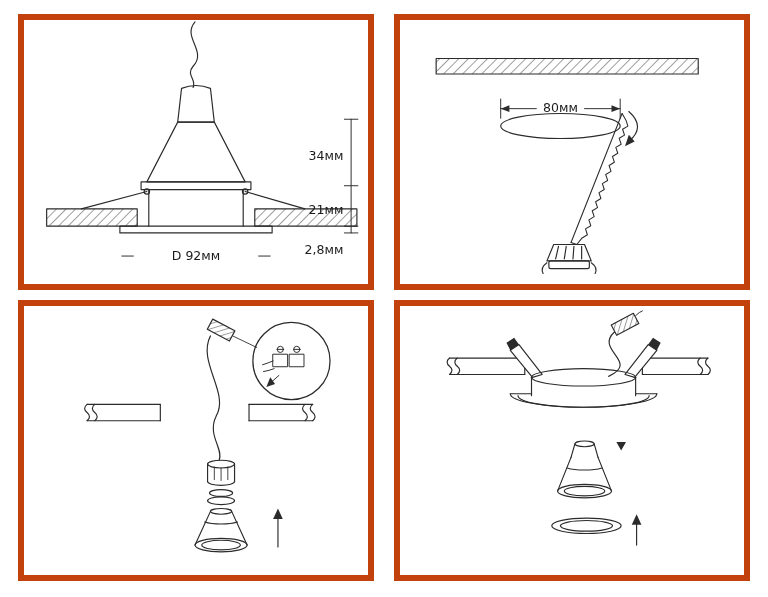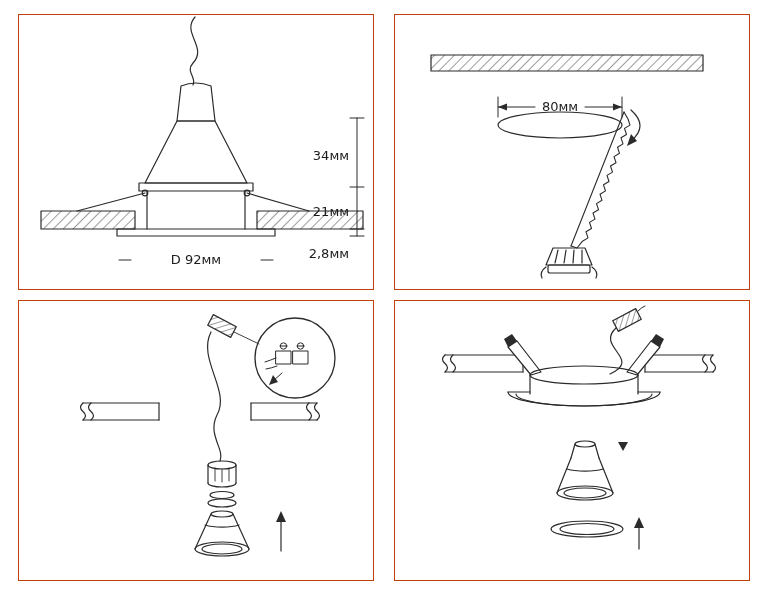--- a/index.html
+++ b/index.html
@@ -5,21 +5,21 @@
   * { margin:0; padding:0; box-sizing:border-box; }
   html,body { width:768px; height:597px; background:#ffffff; font-family:"DejaVu Sans", sans-serif; }
   .sheet {
     width:768px; height:597px; background:#ffffff;
     display:grid;
     grid-template-columns:356px 356px;
     grid-template-rows:276px 281px;
     column-gap:20px; row-gap:10px;
     padding:14px 18px 16px 18px;
   }
-  .panel { border:1px solid #c2410c; background:#ffffff; overflow:hidden; }
+  .panel { border:6px solid #c2410c; background:#ffffff; overflow:hidden; }
   .panel svg { display:block; width:100%; height:100%; }
   .dim { font:13px "DejaVu Sans", sans-serif; fill:#1c1c1c; }
 </style>
 </head>
 <body>
 
 <div class="sheet">
 
   <div class="panel">
     <svg viewBox="0 0 354 274" preserveAspectRatio="xMidYMid meet">

